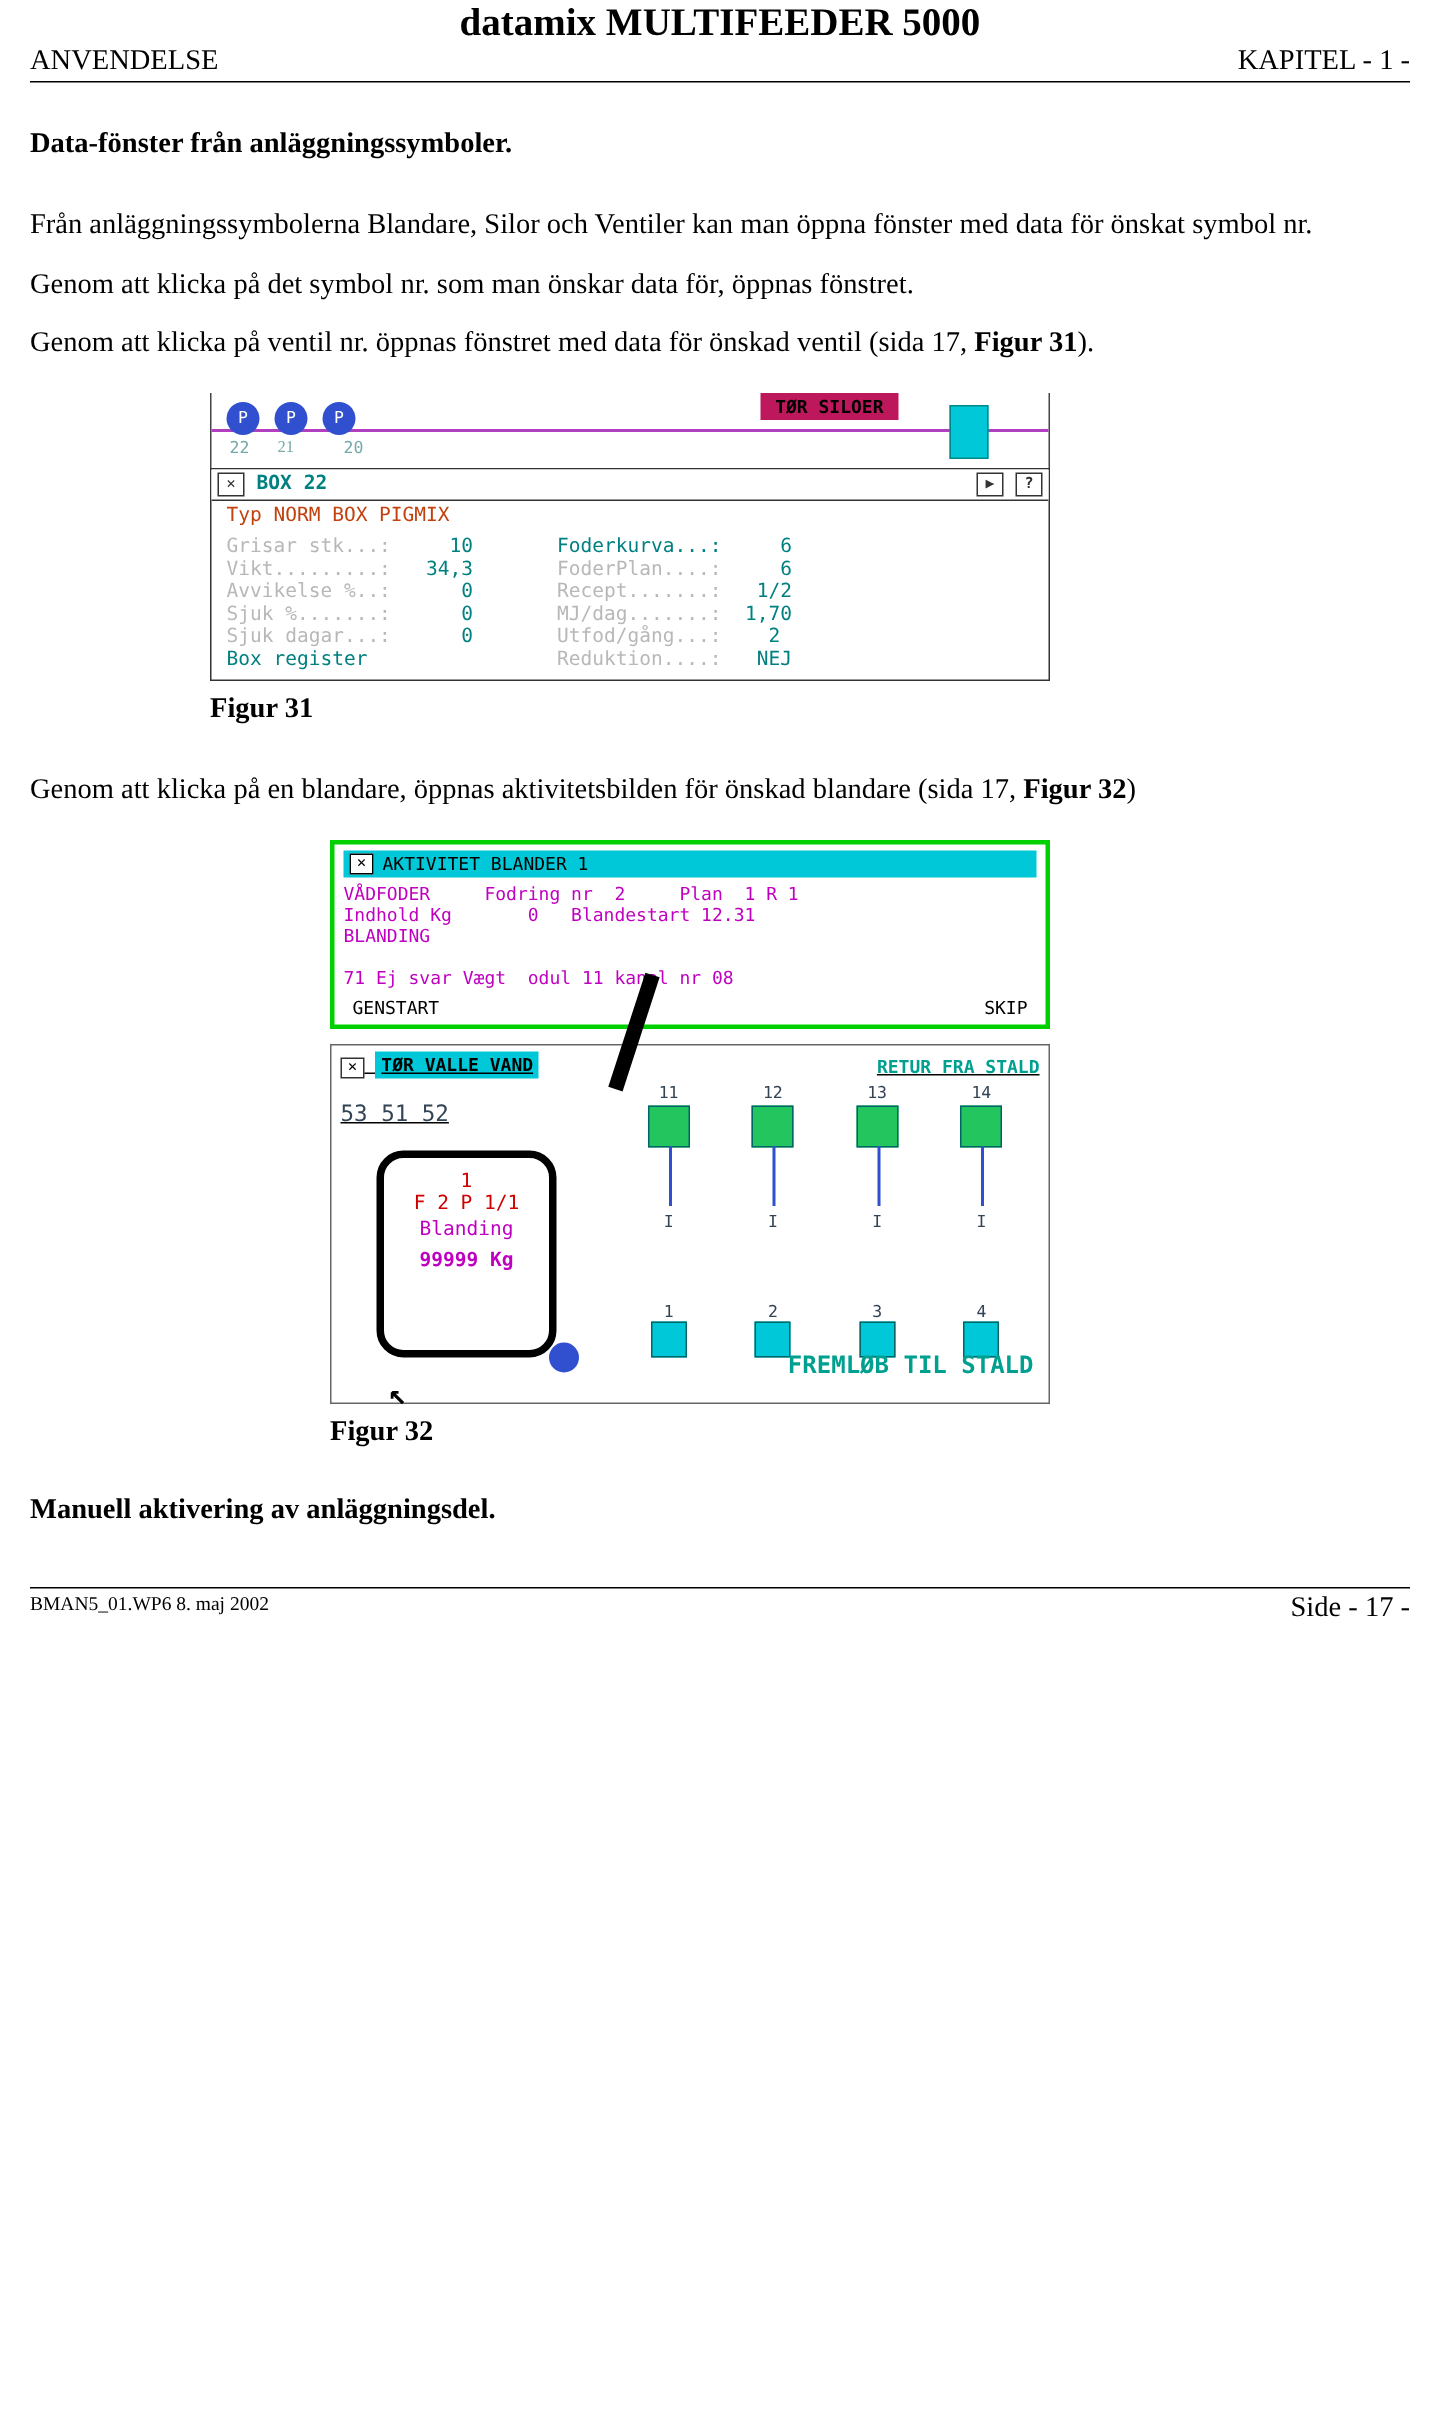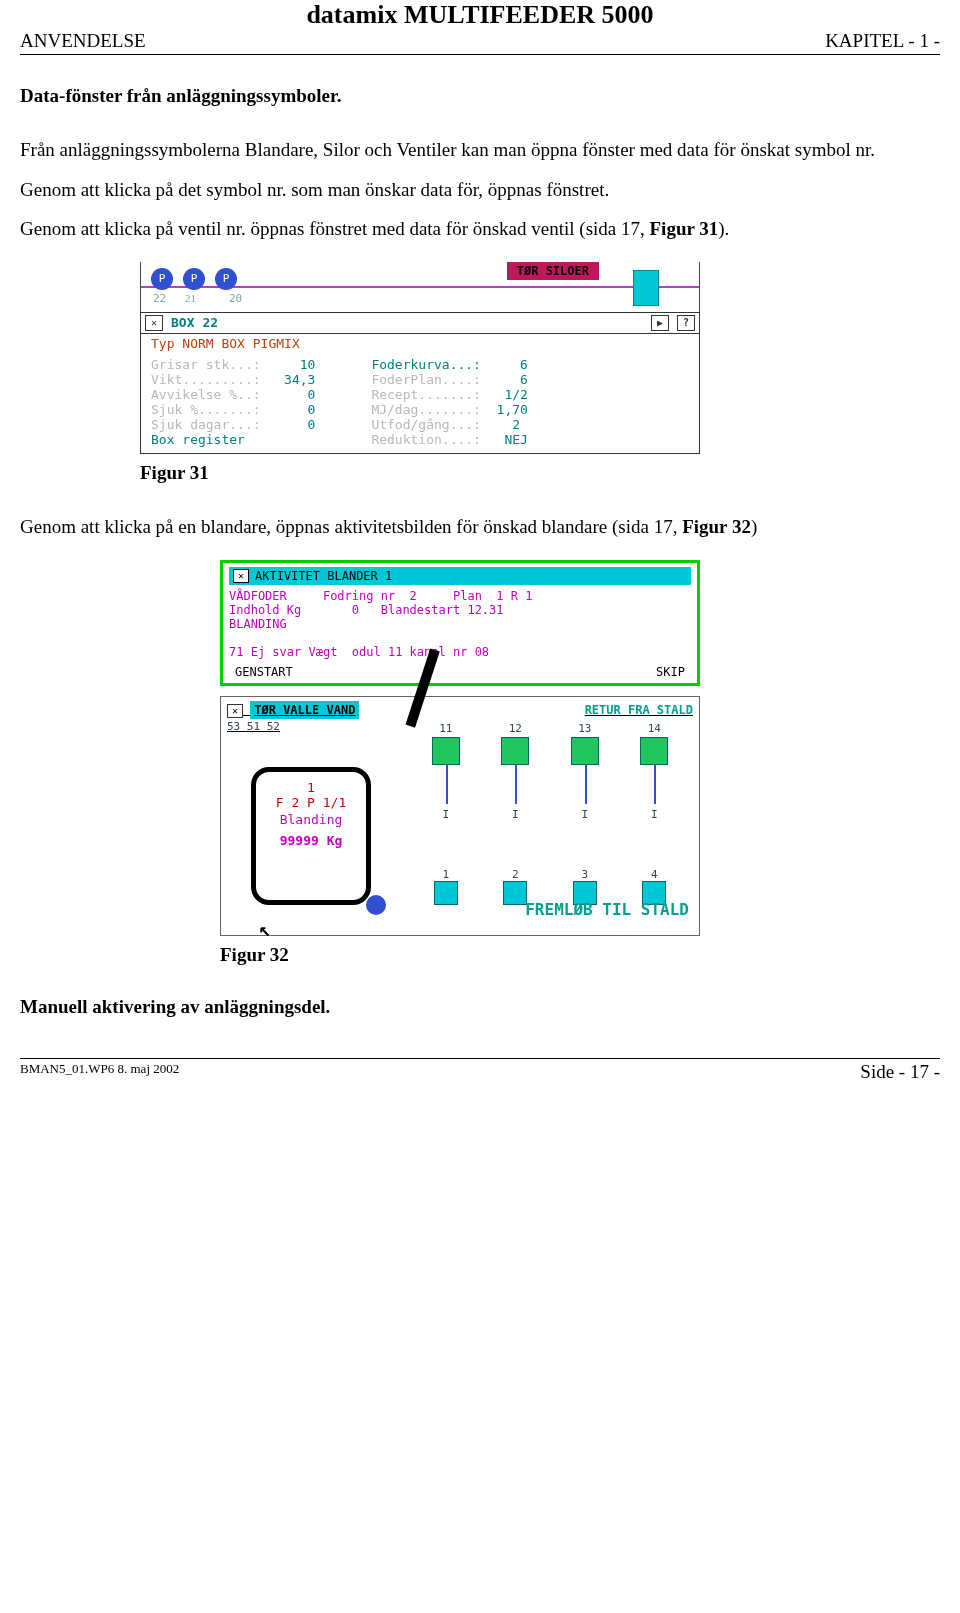--- a/index.html
+++ b/index.html
@@ -109,21 +109,21 @@
   .fig32-titlebar .xbox { border:1px solid #000; width:14px; height:12px; text-align:center; line-height:12px; font-size:10px; background:#fff; }
   .fig32-body { color:#c000c0; white-space:pre; margin-top:4px; }
   .fig32-footer { display:flex; justify-content:space-between; color:#000; padding:0 6px; margin-top:6px; }
   .fig32-diagram {
     border:1px solid #666; margin-top:10px; padding:6px 6px 12px 6px;
     position:relative; height:220px; background:#fff;text-decoration:underline;
   }
   .fig32-topbar { display:flex; justify-content:space-between; align-items:center; }
   .fig32-taglabel { background:#00c8d8; color:#000; padding:2px 4px; font-weight:bold; }
   .fig32-ret { color:#00a090; font-weight:bold; }
-  .fig32-nums { color:#345; font-size:11px; margin-top:2px; }
+  .fig32-nums { color:#345; font-size:15px; margin-top:14px; }
   .fig32-xbox { border:1px solid #333; width:14px; height:12px; text-align:center; line-height:12px; font-size:10px; background:#fff; display:inline-block; }
   .fig32-mixer {
     position:absolute; left:30px; top:70px; width:110px; height:120px;
     border:5px solid #000; border-radius:18px; background:#fff;
     text-align:center; padding-top:8px;
   }
   .fig32-mixer .ln1 { color:#c00; font-size:13px; }
   .fig32-mixer .ln2 { color:#c000c0; font-size:13px; margin-top:2px;}
   .fig32-mixer .ln3 { color:#c000c0; font-size:13px; margin-top:6px; font-weight:bold; }
   .fig32-valves { position:absolute; left:190px; top:40px; right:10px; display:flex; justify-content:space-around; }

